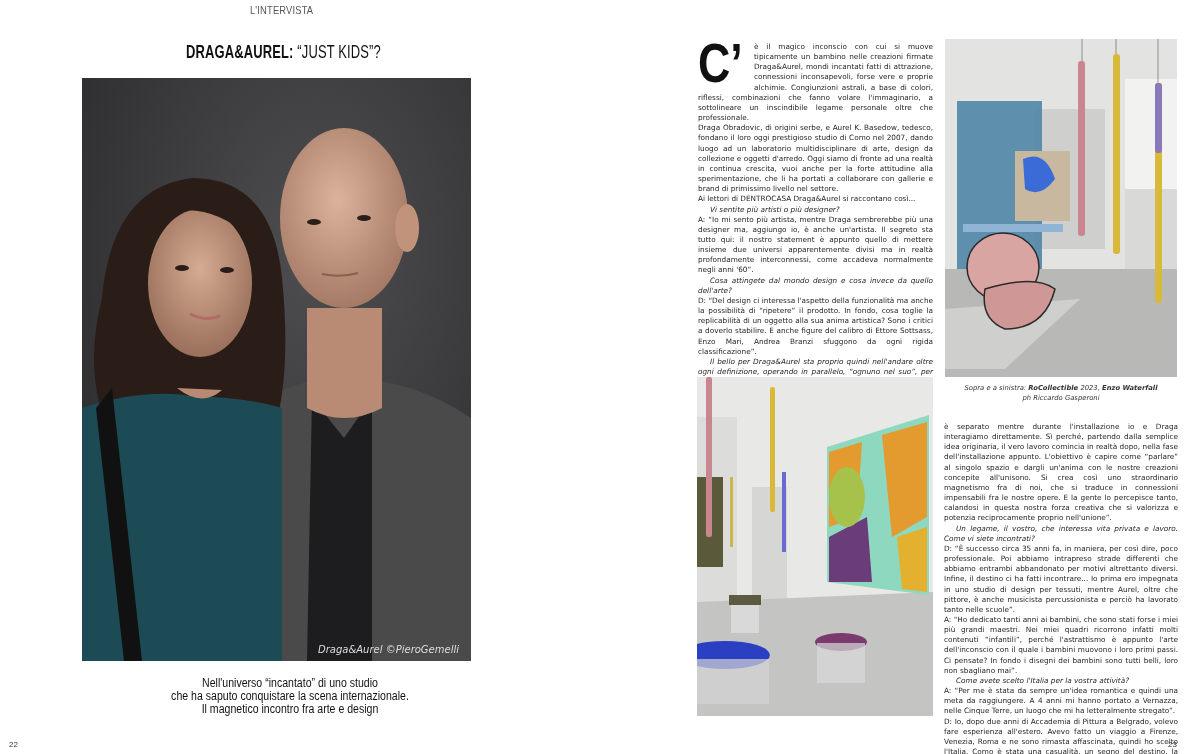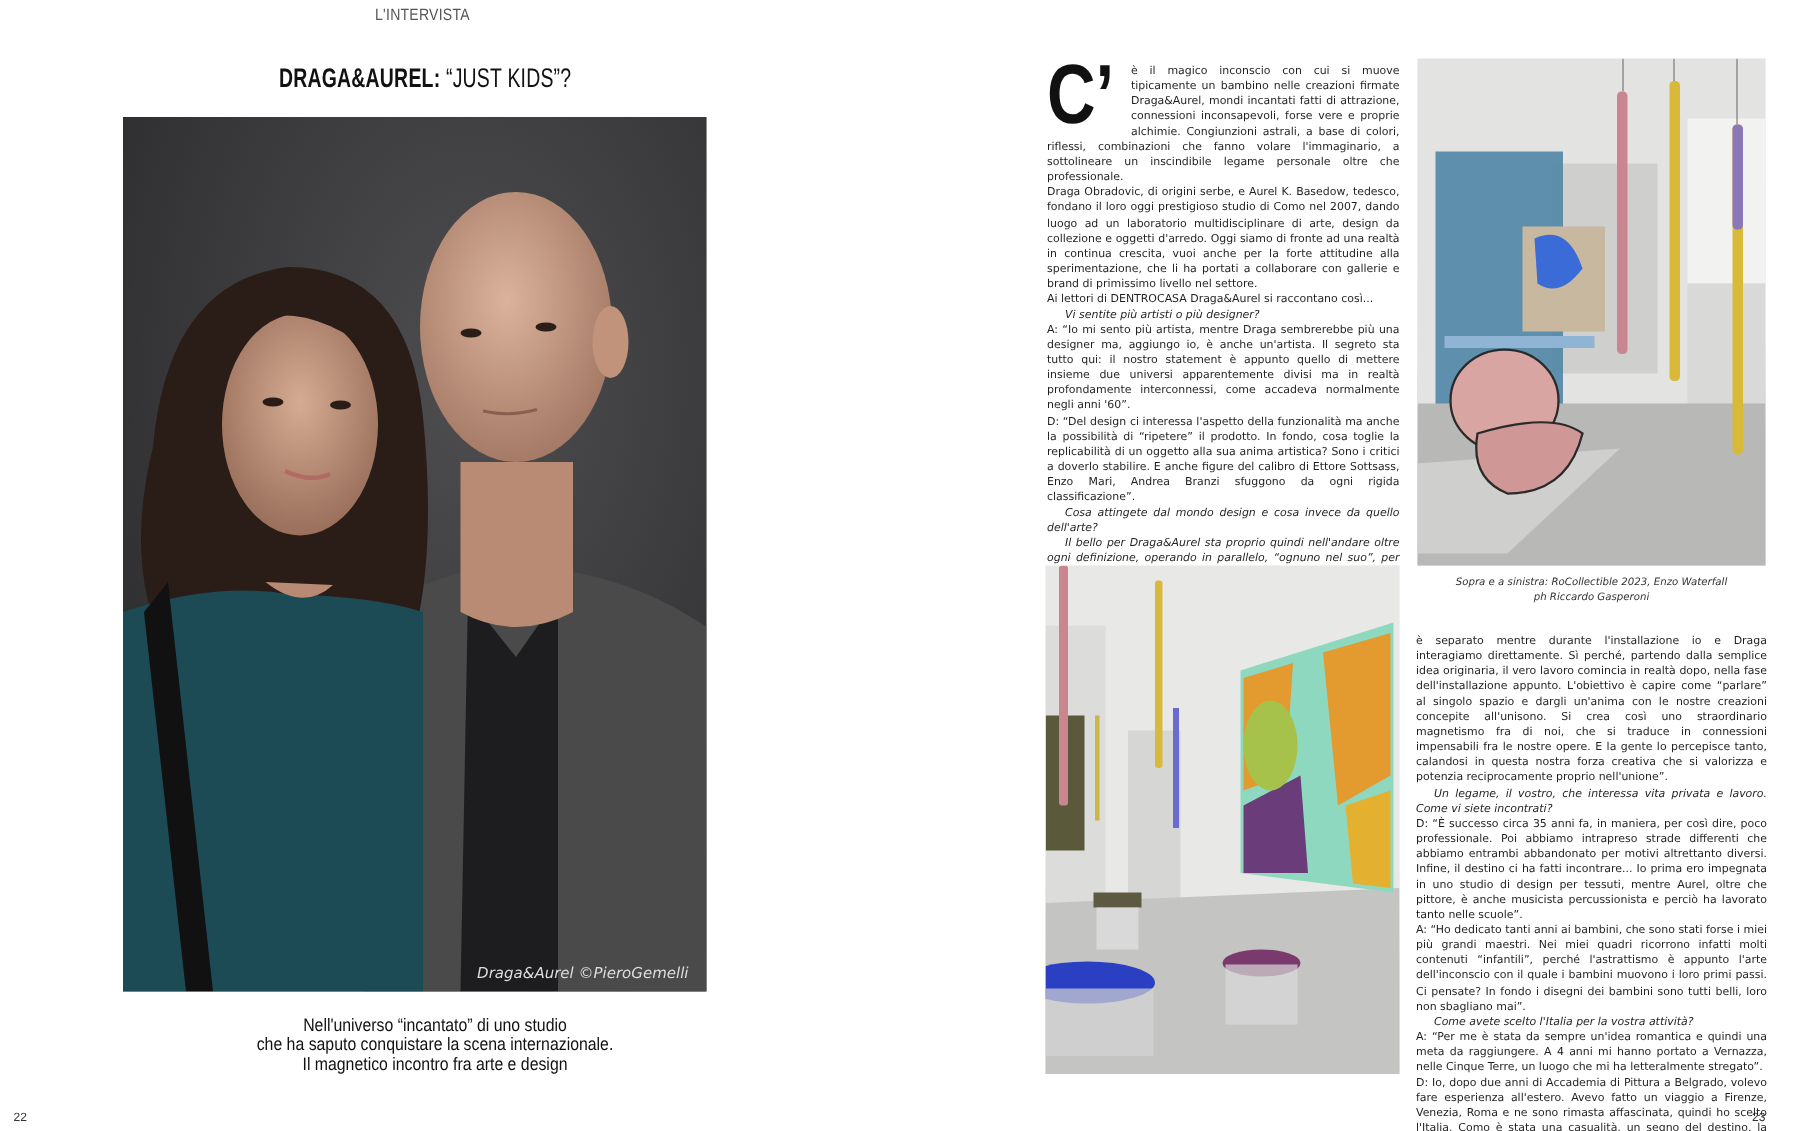--- a/index.html
+++ b/index.html
@@ -10,21 +10,21 @@
   .photo{position:absolute;overflow:hidden;}
   .portrait{left:82px;top:78px;width:389px;height:583px;background:radial-gradient(ellipse at 60% 30%,#4c4c4e 0%,#3a3a3c 45%,#2b2b2d 100%);}
   .caption-main{position:absolute;left:120px;top:677px;width:340px;text-align:center;font-family:"Liberation Sans",sans-serif;font-size:12px;line-height:13px;color:#111;transform:scaleX(0.88);transform-origin:center top;}
   .credit{position:absolute;right:12px;bottom:6px;font-size:10px;color:#ddd;font-style:italic;}
   .page-num{position:absolute;top:740px;font-size:8px;color:#333;font-family:"Liberation Sans",sans-serif;}
   .col{position:absolute;font-family:"DejaVu Sans",sans-serif;font-size:7.3px;line-height:10.15px;text-align:justify;color:#1f1f1f;hyphens:auto;}
   .col p{margin:0;}
   .col i{font-style:italic;margin-left:12px;}
   .dropcap{float:left;font-family:"Liberation Sans",sans-serif;font-weight:900;font-size:56px;line-height:40px;margin:1px 6px 0 0;color:#111;transform:scaleX(0.8);transform-origin:left top;width:50px;height:42px;}
   .gallery-caption{position:absolute;left:944px;top:383px;width:234px;text-align:center;font-size:6.8px;line-height:10px;font-style:italic;color:#333;}
-  .gallery-caption b{font-weight:normal;}
+  .gallery-caption b{font-weight:bold;}
   .ph-top{left:945px;top:39px;width:232px;height:338px;background:linear-gradient(180deg,#e4e4e2 0%,#dcdcda 55%,#b9b9b7 72%,#a9a9a7 100%);}
   .ph-bot{left:697px;top:377px;width:236px;height:339px;background:linear-gradient(180deg,#e9e9e8 0%,#e1e1e0 60%,#c7c7c5 78%,#bdbdbb 100%);}
 </style>
 </head>
 <body>
 
 <div class="section-label">L'INTERVISTA</div>
 
 <div class="headline"><b>DRAGA&amp;AUREL:</b><span> “JUST KIDS”?</span></div>
 
@@ -80,22 +80,22 @@
 
 <div class="page-num" style="left:9px;">22</div>
 
 <div class="col" style="left:698px;top:42px;width:235px;">
   <span class="dropcap">C’</span>
   <p>è il magico inconscio con cui si muove tipicamente un bambino nelle creazioni firmate Draga&amp;Aurel, mondi incantati fatti di attrazione, connessioni inconsapevoli, forse vere e proprie alchimie. Congiunzioni astrali, a base di colori, riflessi, combinazioni che fanno volare l'immaginario, a sottolineare un inscindibile legame personale oltre che professionale.</p>
   <p>Draga Obradovic, di origini serbe, e Aurel K. Basedow, tedesco, fondano il loro oggi prestigioso studio di Como nel 2007, dando luogo ad un laboratorio multidisciplinare di arte, design da collezione e oggetti d'arredo. Oggi siamo di fronte ad una realtà in continua crescita, vuoi anche per la forte attitudine alla sperimentazione, che li ha portati a collaborare con gallerie e brand di primissimo livello nel settore.</p>
   <p>Ai lettori di DENTROCASA Draga&amp;Aurel si raccontano così...</p>
   <p><i>Vi sentite più artisti o più designer?</i></p>
   <p>A: “Io mi sento più artista, mentre Draga sembrerebbe più una designer ma, aggiungo io, è anche un'artista. Il segreto sta tutto qui: il nostro statement è appunto quello di mettere insieme due universi apparentemente divisi ma in realtà profondamente interconnessi, come accadeva normalmente negli anni '60”.</p>
+  <p><i>Cosa attingete dal mondo design e cosa invece da quello dell'arte?</i></p>
   <p>D: “Del design ci interessa l'aspetto della funzionalità ma anche la possibilità di “ripetere” il prodotto. In fondo, cosa toglie la replicabilità di un oggetto alla sua anima artistica? Sono i critici a doverlo stabilire. E anche figure del calibro di Ettore Sottsass, Enzo Mari, Andrea Branzi sfuggono da ogni rigida classificazione”.</p>
-  <p><i>Cosa attingete dal mondo design e cosa invece da quello dell'arte?</i></p>
   <p><i>Il bello per Draga&amp;Aurel sta proprio quindi nell'andare oltre ogni definizione, operando in parallelo, “ognuno nel suo”, per poi mettere magicamente in rapporto i due percorsi...</i></p>
   <p>A: I nostri ruoli sono inizialmente ben distinti, ma alla fine le nostre opere risultano sorprendentemente in dialogo: l'atto creativo</p>
 </div>
 
 <div class="photo ph-top" title="Installation with pink armchair, blue glass panel and colored hanging light tubes">
   <svg width="232" height="338" viewBox="0 0 232 338">
     <rect width="232" height="338" fill="#e3e3e1"></rect>
     <rect x="180" y="40" width="52" height="110" fill="#f2f2f0"></rect>
     <rect x="180" y="150" width="52" height="150" fill="#d9d9d7"></rect>
     <rect x="90" y="70" width="70" height="140" fill="#cfcfcd"></rect>

